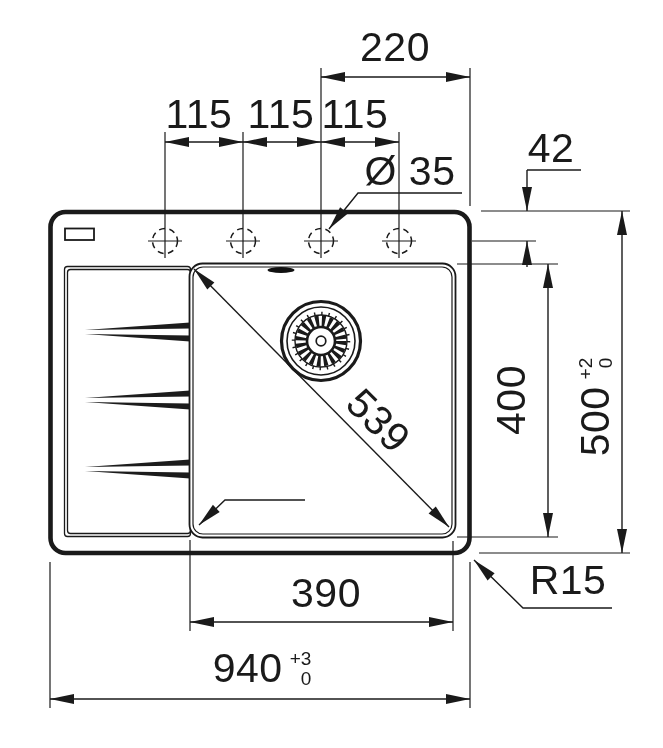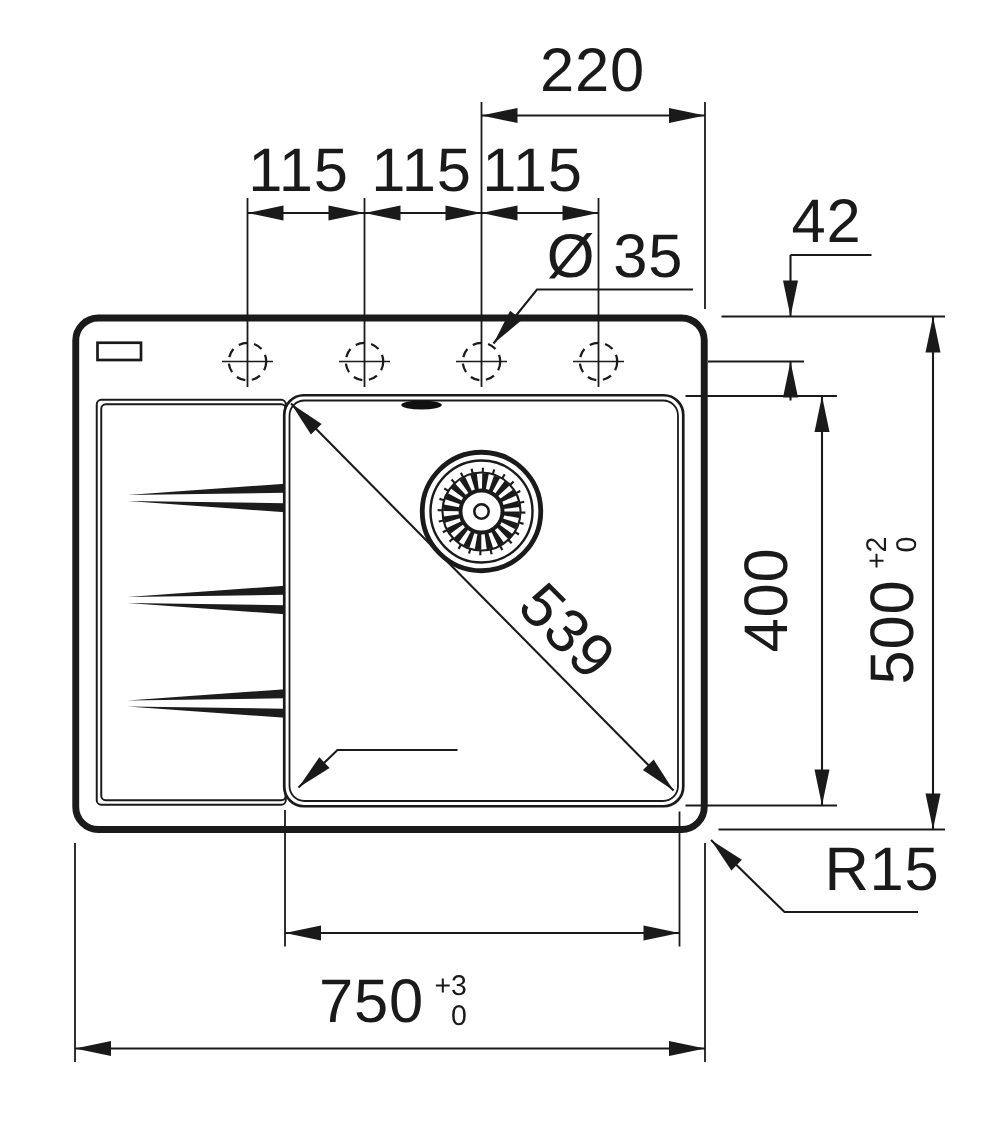--- a/index.html
+++ b/index.html
@@ -161,25 +161,26 @@
       <span>500</span>
       <span class="tolblock">
         <span>+2</span>
         <span>0</span>
       </span>
     </span>
   </div>
 
   <div class="lbl d45" style="left:378px; top:421px;">539</div>
 
-  <div class="lbl" style="left:588px; top:580px;">R15</div>
+  <div class="lbl" style="left:568px; top:580px;">R15</div>
+  <div class="lbl" style="left:326px; top:593px;">390</div>
 
   <div class="lbl" style="left:262px; top:668px;">
     <span class="dim-with-tol">
-      <span>750</span>
+      <span>940</span>
       <span class="tolblock">
         <span>+3</span>
         <span>0</span>
       </span>
     </span>
   </div>
 
 </div>
 
 </body></html>

